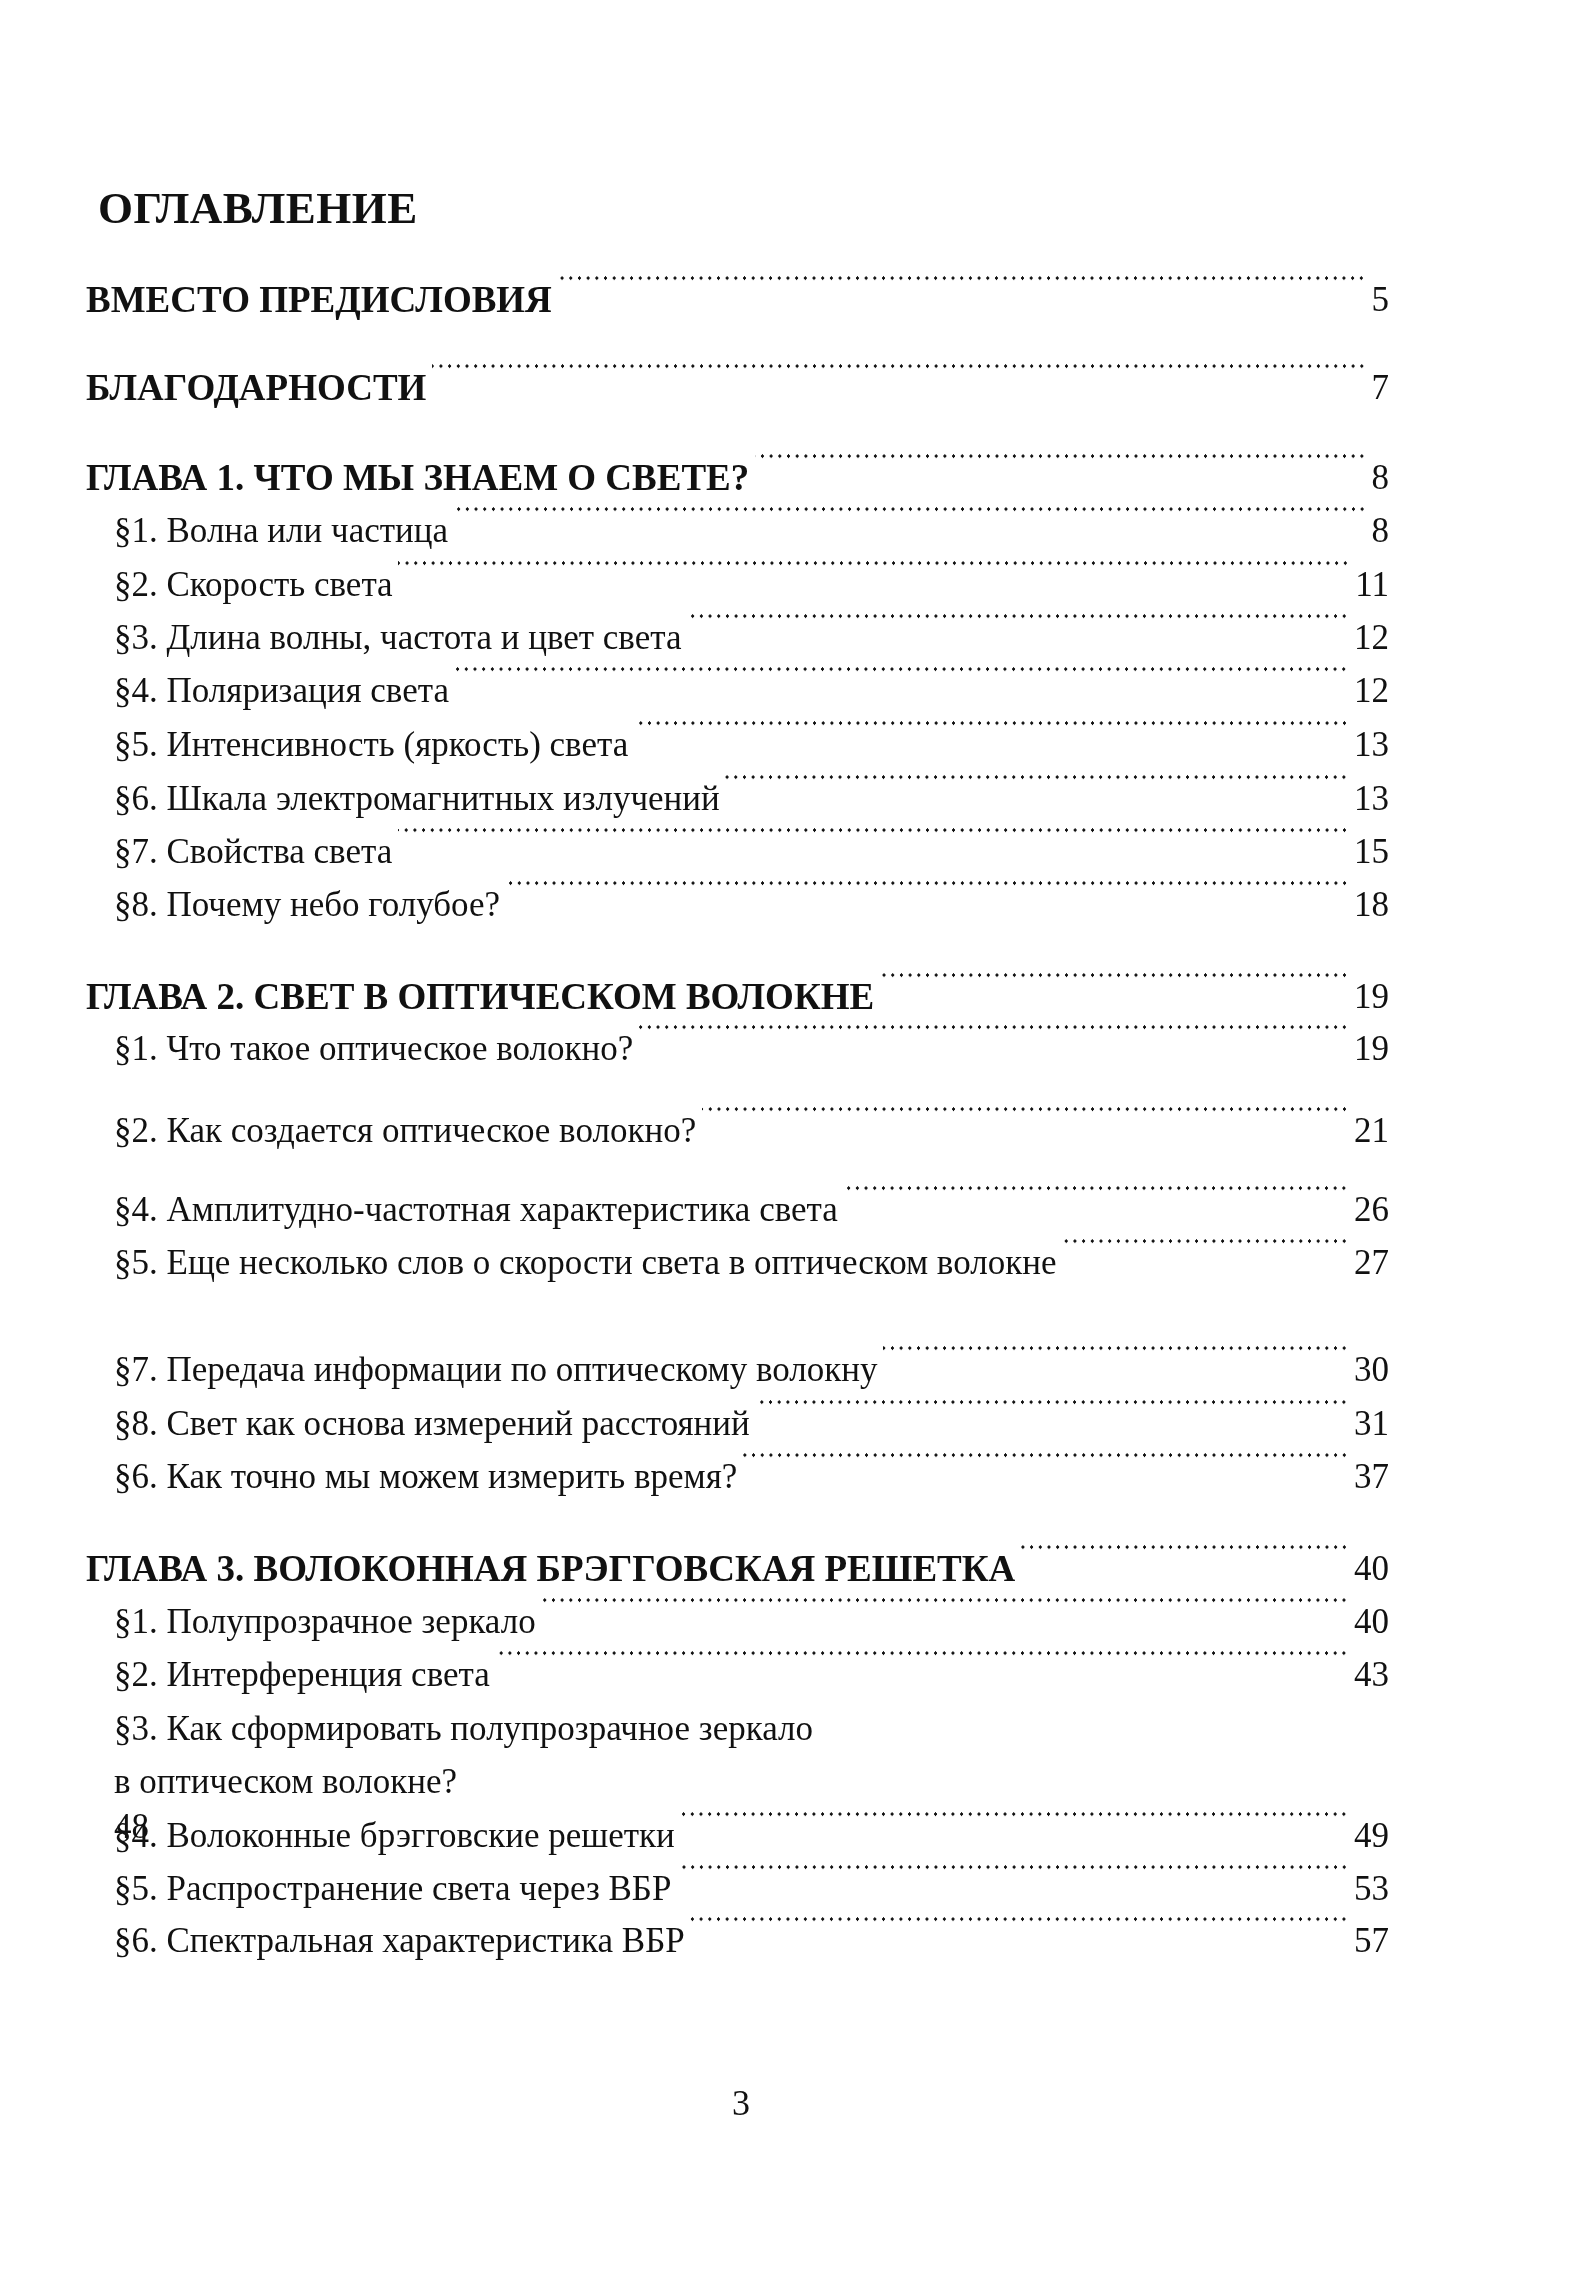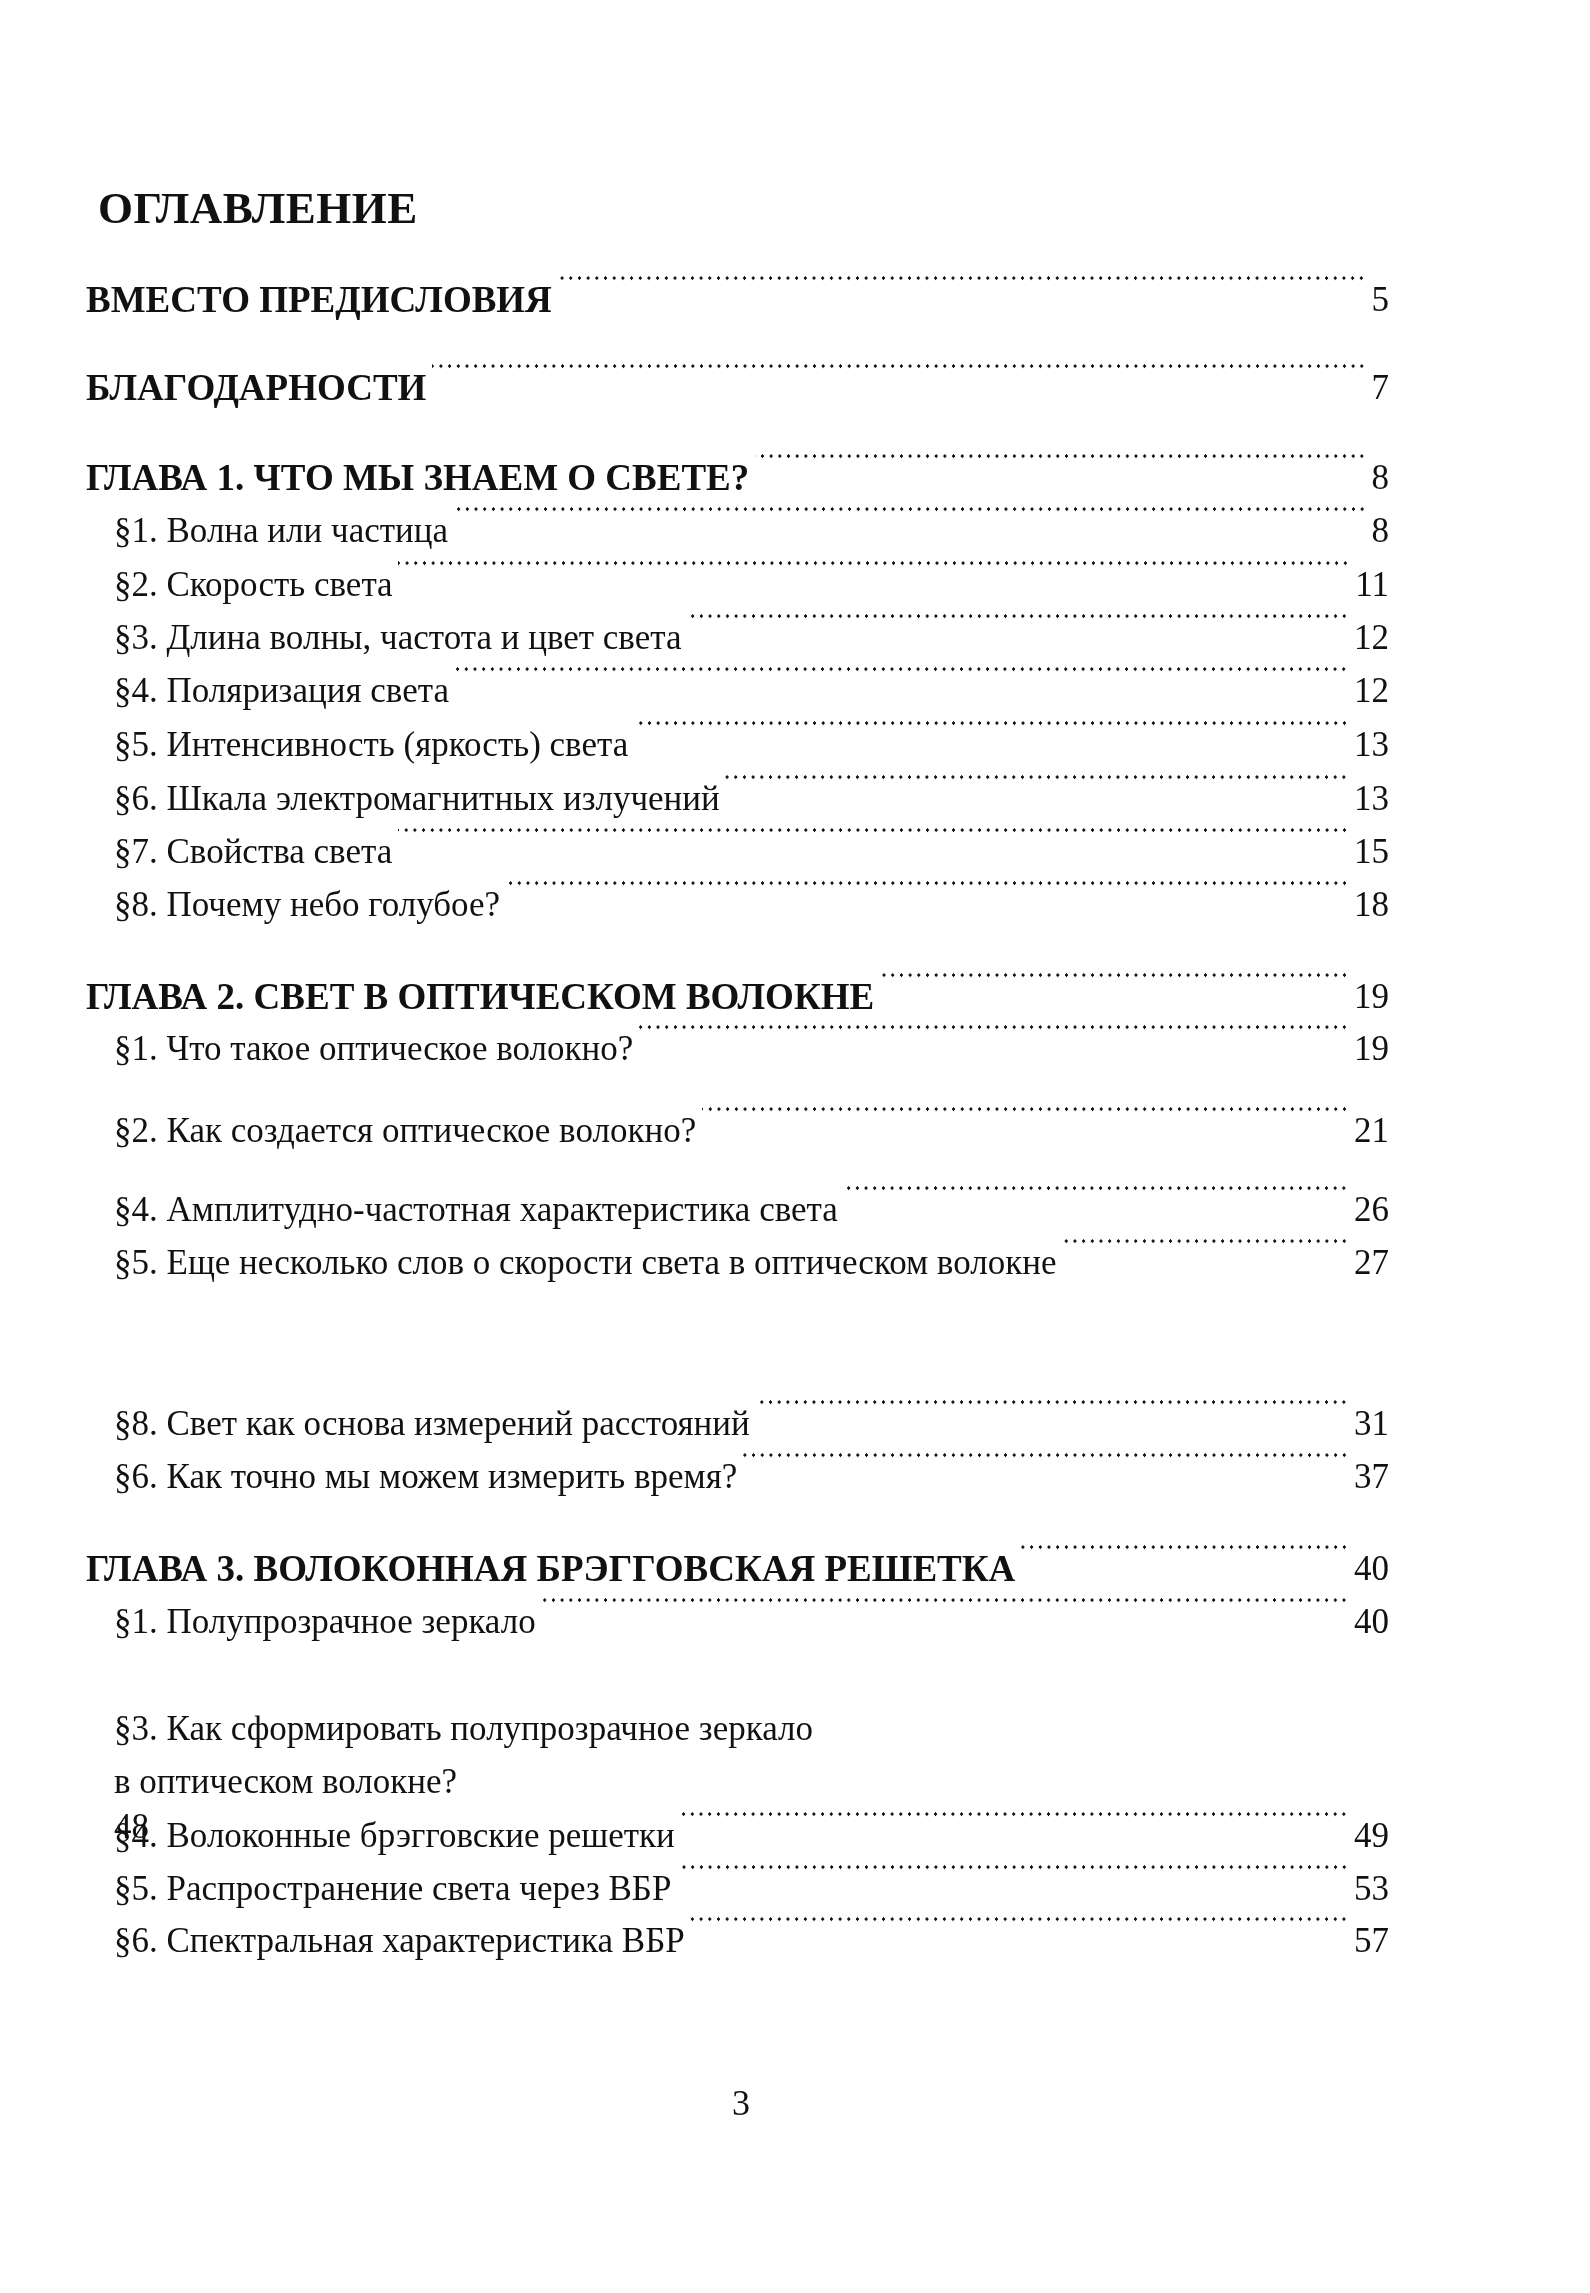--- a/index.html
+++ b/index.html
@@ -102,40 +102,50 @@
   <div class="row section" style="top:1187px">
     <span class="label">§4. Амплитудно-частотная характеристика света</span>
     <span class="leader"></span>
     <span class="pg">26</span>
   </div>
   <div class="row section" style="top:1240px">
     <span class="label">§5. Еще несколько слов о скорости света в оптическом волокне</span>
     <span class="leader"></span>
     <span class="pg">27</span>
   </div>
+  <div class="row section" style="top:1347px">
+    <span class="label">§7. Передача информации по оптическому волокну</span>
+    <span class="leader"></span>
+    <span class="pg">30</span>
+  </div>
   <div class="row section" style="top:1401px">
     <span class="label">§8. Свет как основа измерений расстояний</span>
     <span class="leader"></span>
     <span class="pg">31</span>
   </div>
   <div class="row section" style="top:1454px">
     <span class="label">§6. Как точно мы можем измерить время?</span>
     <span class="leader"></span>
     <span class="pg">37</span>
   </div>
 
   <div class="row chapter" style="top:1546px">
     <span class="label">ГЛАВА 3. ВОЛОКОННАЯ БРЭГГОВСКАЯ РЕШЕТКА</span>
     <span class="leader"></span>
     <span class="pg">40</span>
   </div>
   <div class="row section" style="top:1599px">
     <span class="label">§1. Полупрозрачное зеркало</span>
     <span class="leader"></span>
     <span class="pg">40</span>
+  </div>
+  <div class="row section" style="top:1652px">
+    <span class="label">§2. Интерференция света</span>
+    <span class="leader"></span>
+    <span class="pg">43</span>
   </div>
   <div class="row section" style="top:1706px">
     <span class="label">§3. Как сформировать полупрозрачное зеркало</span>
   </div>
   <div class="row cont" style="top:1759px">
     <span class="label">в оптическом волокне?</span>
     <span class="leader"></span>
     <span class="pg">48</span>
   </div>
   <div class="row section" style="top:1813px">

